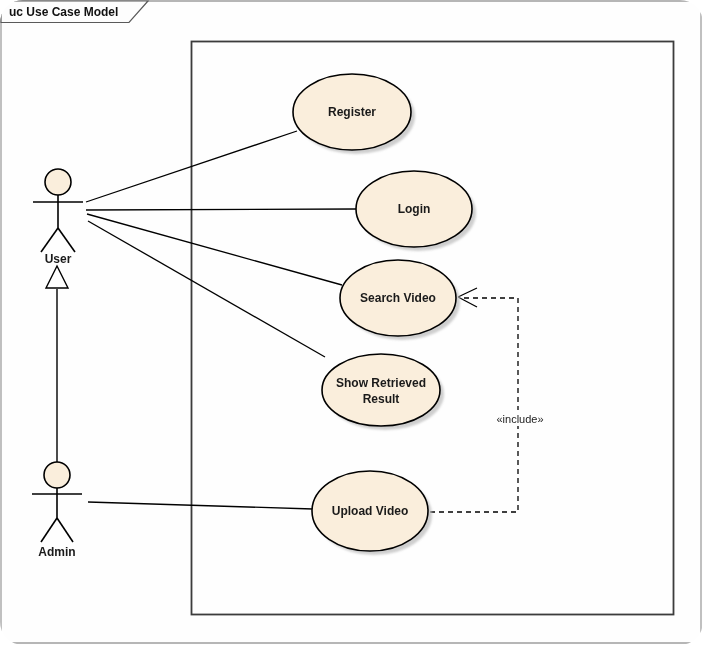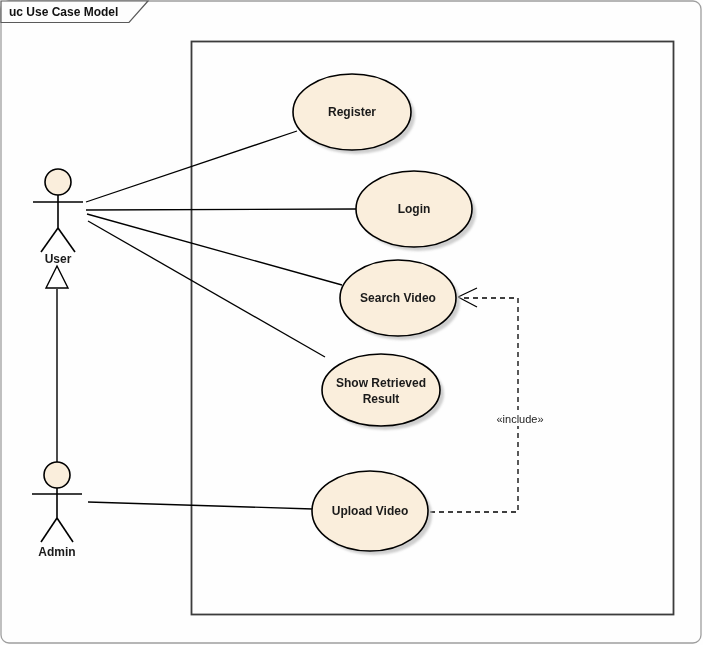--- a/index.html
+++ b/index.html
@@ -1,17 +1,17 @@
 <!DOCTYPE html>
 <html><head>
 <meta charset="utf-8">
 <style>
   html,body{margin:0;padding:0;background:#ffffff;}
   .canvas{position:relative;width:703px;height:645px;background:#fefefe;overflow:hidden;
-          font-family:"Liberation Sans", sans-serif;}
+          font-family:"Liberation Sans", sans-serif;border-radius:23px;}
   svg{display:block}
   .uc-label{font:bold 12px "Liberation Sans", sans-serif;fill:#1a1a1a;}
   .actor-label{font:bold 12px "Liberation Sans", sans-serif;fill:#1a1a1a;}
   .tab-label{font:bold 12px "Liberation Sans", sans-serif;fill:#111;}
   .stereo-label{font:11px "Liberation Sans", sans-serif;fill:#222;}
   .assoc{stroke:#000;stroke-width:1.3;fill:none;}
   .dashed{stroke:#000;stroke-width:1.3;fill:none;stroke-dasharray:5 4;}
   .node{stroke:#000;stroke-width:1.6;fill:#FAEEDC;}
   .shadow{fill:#C3C3C3;opacity:.8;}
 </style>

